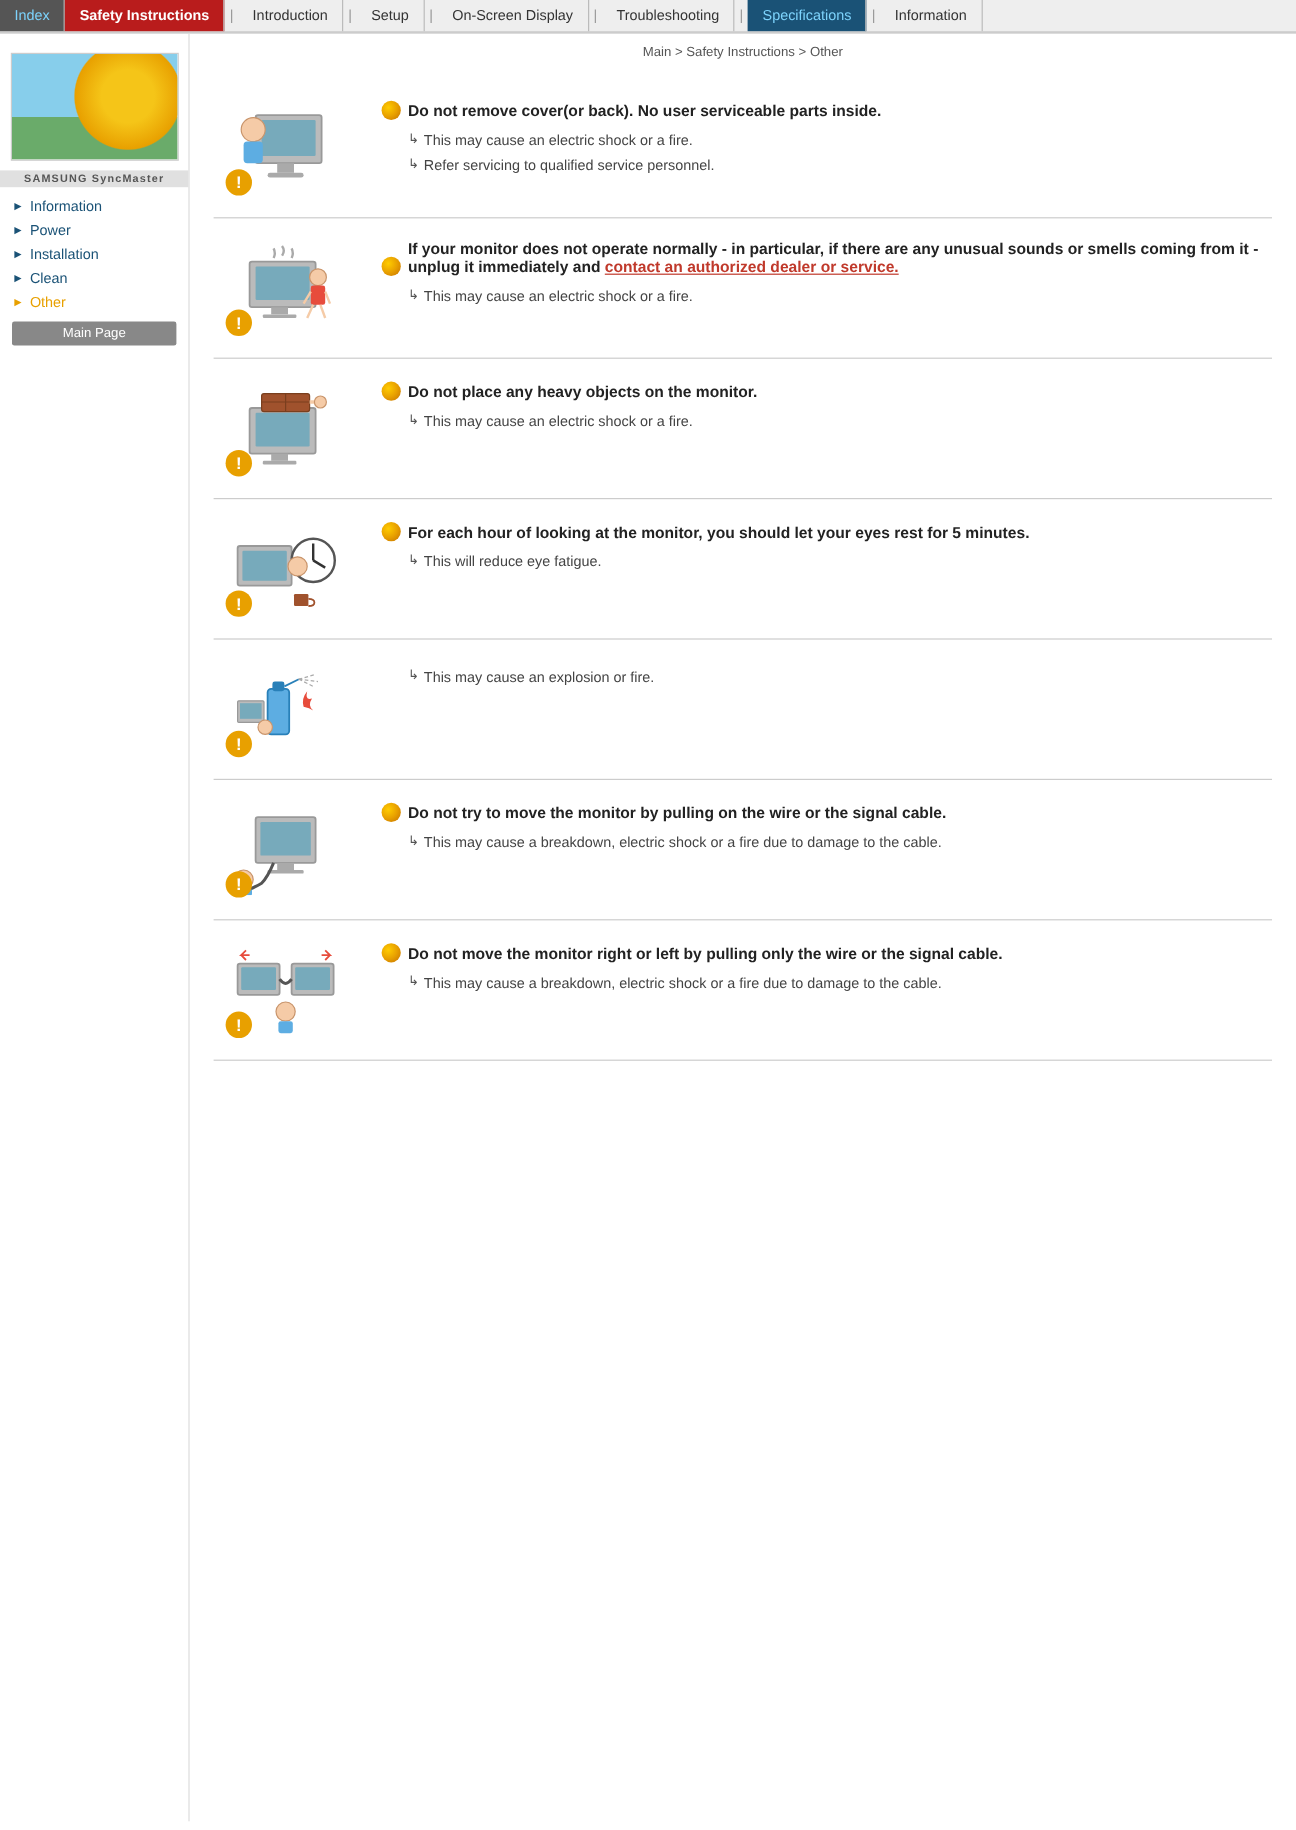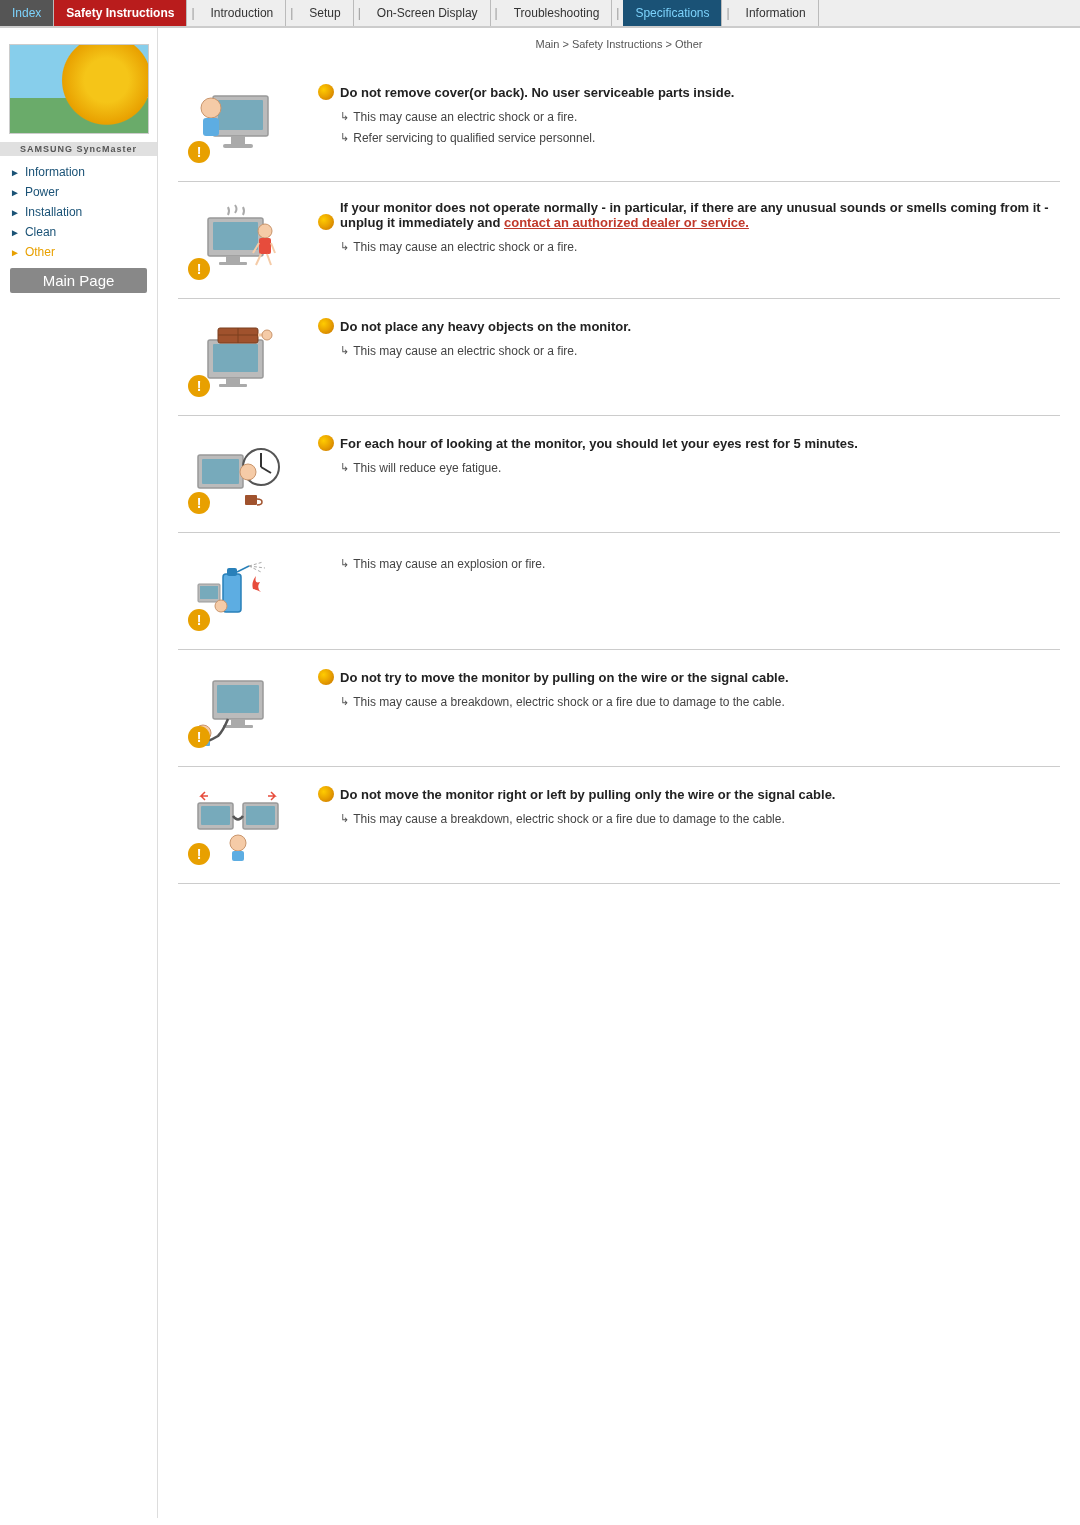--- a/index.html
+++ b/index.html
@@ -104,21 +104,21 @@
     }
     .sidebar-nav-item.active {
       color: #e8a000;
     }
     .sidebar-nav-item.active .arrow {
       color: #e8a000;
     }
     .main-page-btn {
       background: #888;
       color: #fff;
-      font-size: 15px;
+      font-size: 11px;
       padding: 4px 10px;
       margin: 6px 10px;
       cursor: pointer;
       border-radius: 2px;
       text-align: center;
     }
 
     
     .main-content {
       flex: 1;

